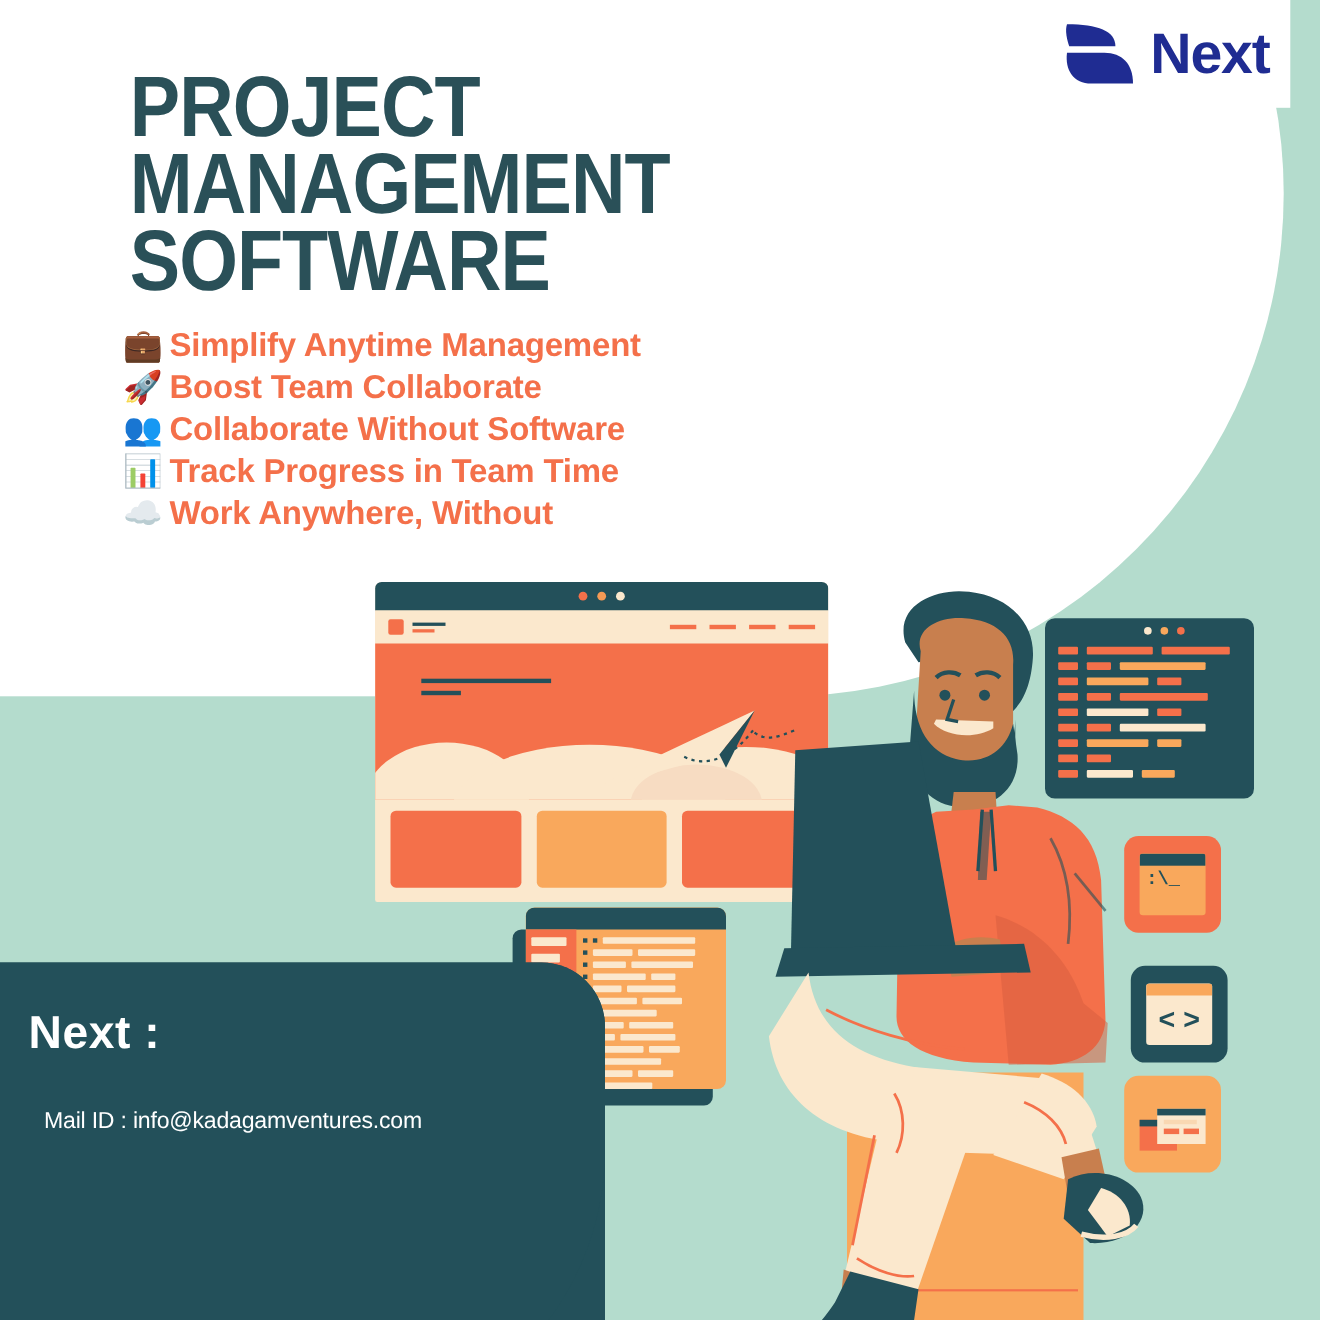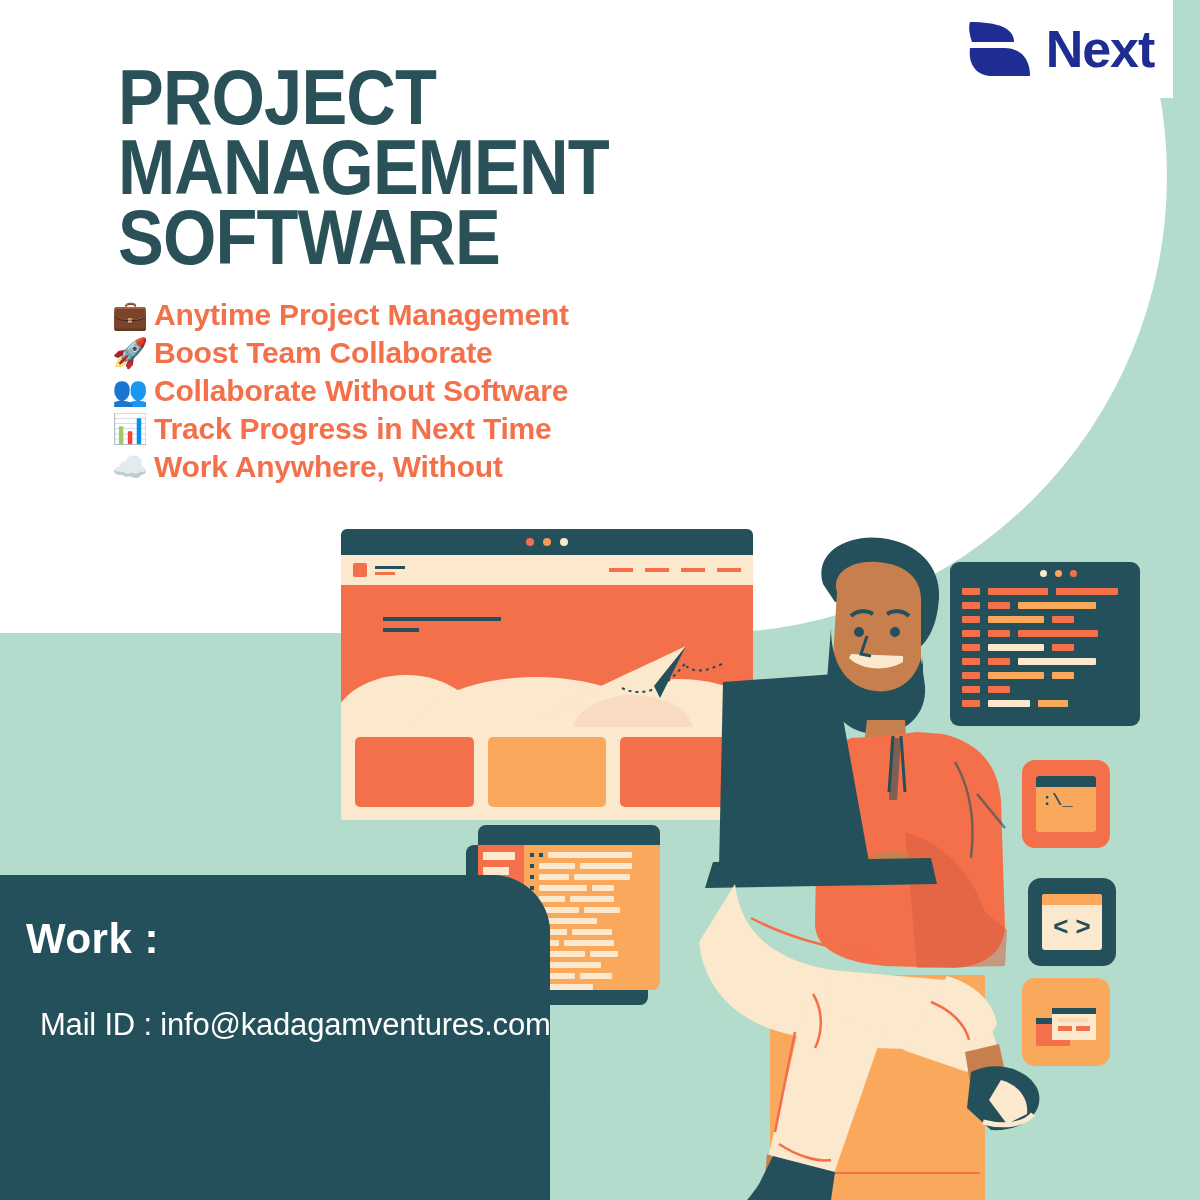--- a/index.html
+++ b/index.html
@@ -61,21 +61,21 @@
   }
 
   
   .contact { position:absolute; left:26px; top:915px; width:560px; color:#ffffff; }
   .contact .visit { font-size:42px; font-weight:bold; letter-spacing:0.5px; }
   .contact .url {
     margin-top:62px; font-size:34px; font-weight:bold; color:#ffffff;
     text-decoration:underline; text-underline-offset:5px; letter-spacing:-0.3px;
     display:inline-block;
   }
-  .contact .mail { margin-top:44px; margin-left:14px; font-size:31px; font-weight:normal; letter-spacing:-0.2px; }
+  .contact .mail { margin-top:44px; margin-left:14px; font-size:21px; font-weight:normal; letter-spacing:-0.2px; }
 
   
   .illus { position:absolute; left:0; top:0; width:1200px; height:1200px; }
 
   
   .browser {
     position:absolute; left:341px; top:529px; width:412px; height:291px;
     background:#fbe8cd; border-radius:6px 6px 2px 2px; overflow:hidden;
     box-shadow:0 0 0 0 transparent;
   }
@@ -414,42 +414,42 @@
   <div class="bg-dark-panel-lobe"></div>
 
   <h1 class="headline">
     <span>Project Management</span>
     <span class="l2">Software</span>
   </h1>
 
   <div class="bullets">
     <div class="bullet">
       <span class="emo">💼</span>
-      <span class="btxt">Anytime Project Management</span>
+      <span class="btxt">Simplify Anytime Management</span>
     </div>
     <div class="bullet">
       <span class="emo">🚀</span>
       <span class="btxt">Boost Team Collaborate</span>
     </div>
     <div class="bullet">
       <span class="emo">👥</span>
       <span class="btxt">Collaborate Without Software</span>
     </div>
     <div class="bullet">
       <span class="emo">📊</span>
-      <span class="btxt">Track Progress in Next Time</span>
+      <span class="btxt">Track Progress in Team Time</span>
     </div>
     <div class="bullet">
       <span class="emo">☁️</span>
       <span class="btxt">Work Anywhere, Without</span>
     </div>
   </div>
 
   <div class="contact">
-    <div class="visit">Work :</div>
+    <div class="visit">Next :</div>
     <div class="mail">Mail ID : info@kadagamventures.com</div>
   </div>
 
   <div class="logo-box">
     <svg class="logo-mark" viewBox="0 0 74 62">
       <path d="M6 4 C34 4 50 10 50 24 L8 24 C6 18 4 10 6 4 Z" fill="#1f2c92"></path>
       <path d="M6 30 L40 30 C56 30 66 40 66 58 L28 58 C12 58 4 46 6 30 Z" fill="#1f2c92"></path>
     </svg>
     <span class="logo-word">Next</span>
   </div>

